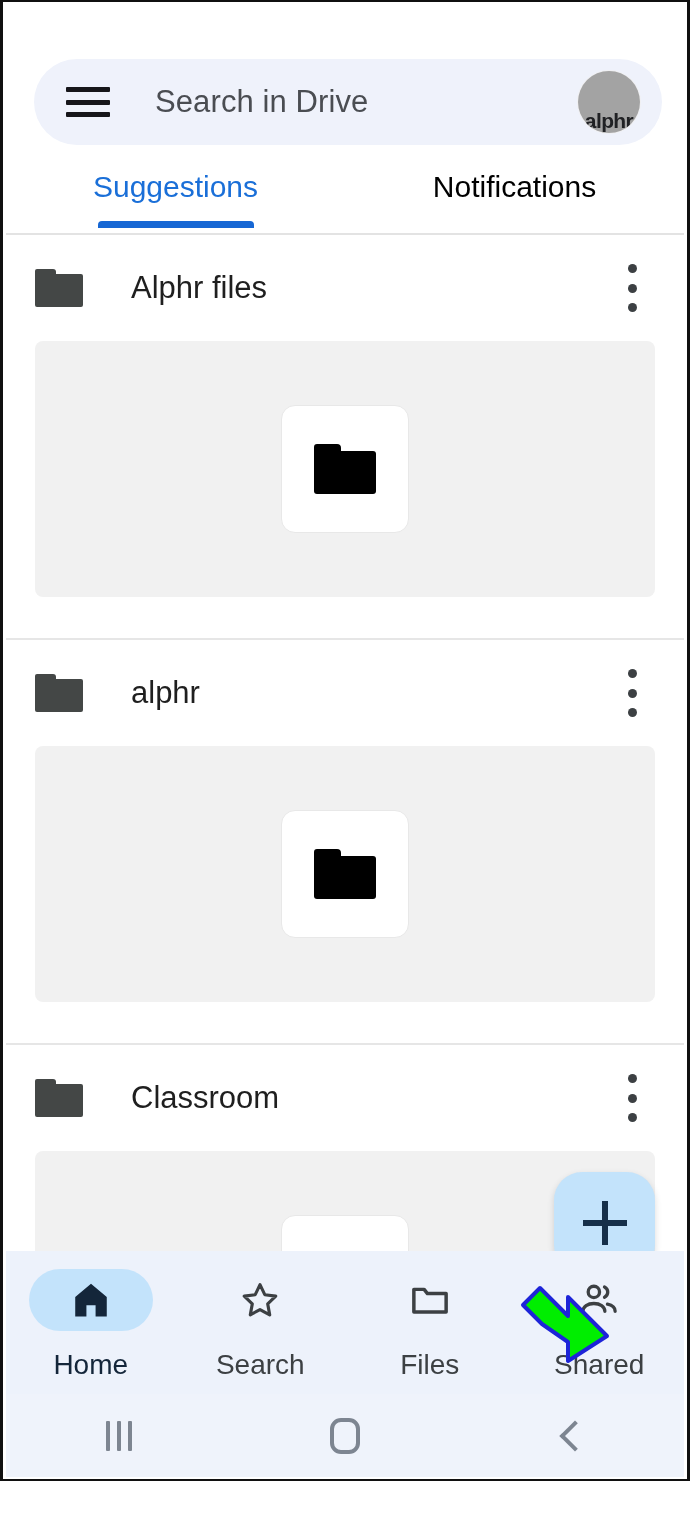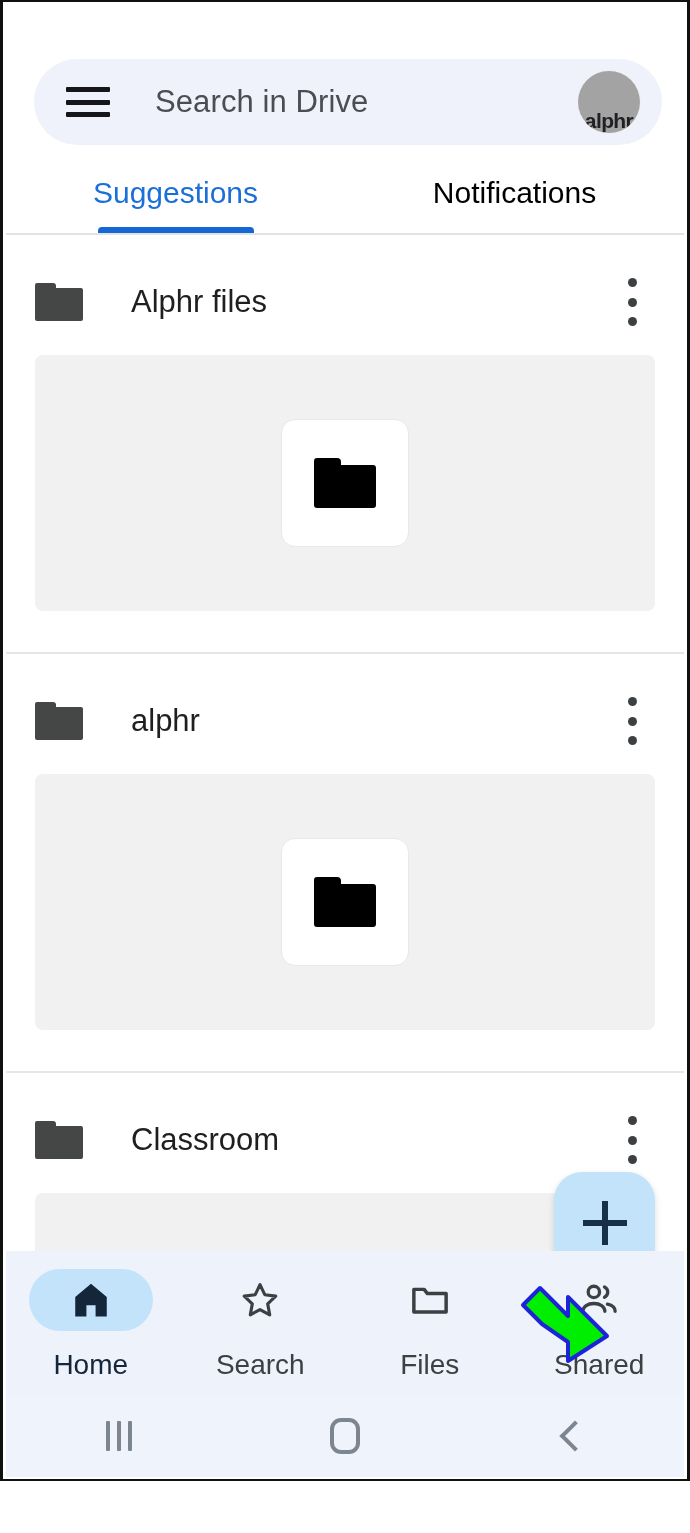--- a/index.html
+++ b/index.html
@@ -84,21 +84,21 @@
     font-weight: 700;
     color: #202124;
     letter-spacing: -0.6px;
   }
 
   
   .tabs {
     position: absolute;
     left: 3px;
     right: 3px;
-    top: 162px;
+    top: 156px;
     height: 70px;
     display: flex;
   }
   .tab {
     flex: 1 1 0;
     display: flex;
     align-items: flex-start;
     justify-content: center;
     position: relative;
     cursor: pointer;
@@ -130,21 +130,21 @@
   }
 
   
   .file-list {
     position: absolute;
     left: 3px;
     right: 3px;
     top: 233px;
     bottom: 0;
   }
-  .file-row { position: relative; background: #ffffff; margin-top: 14px; }
+  .file-row { position: relative; background: #ffffff; }
   .row-divider { height: 2px; background: #e6e6e6; width: 100%; }
 
   .row-header {
     height: 106px;
     display: flex;
     align-items: center;
     padding: 0 32px 0 29px;
   }
   .folder-mini {
     flex: 0 0 auto;

